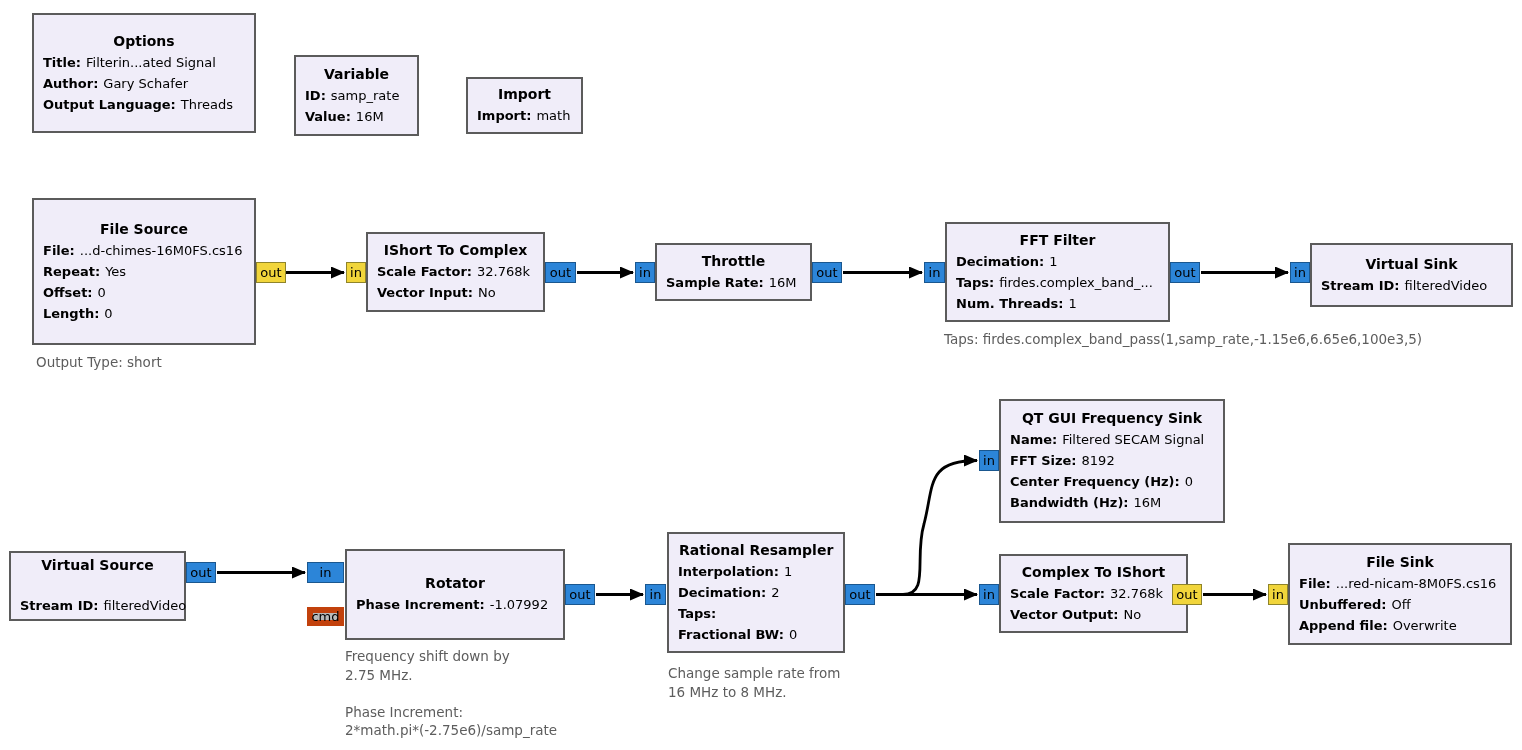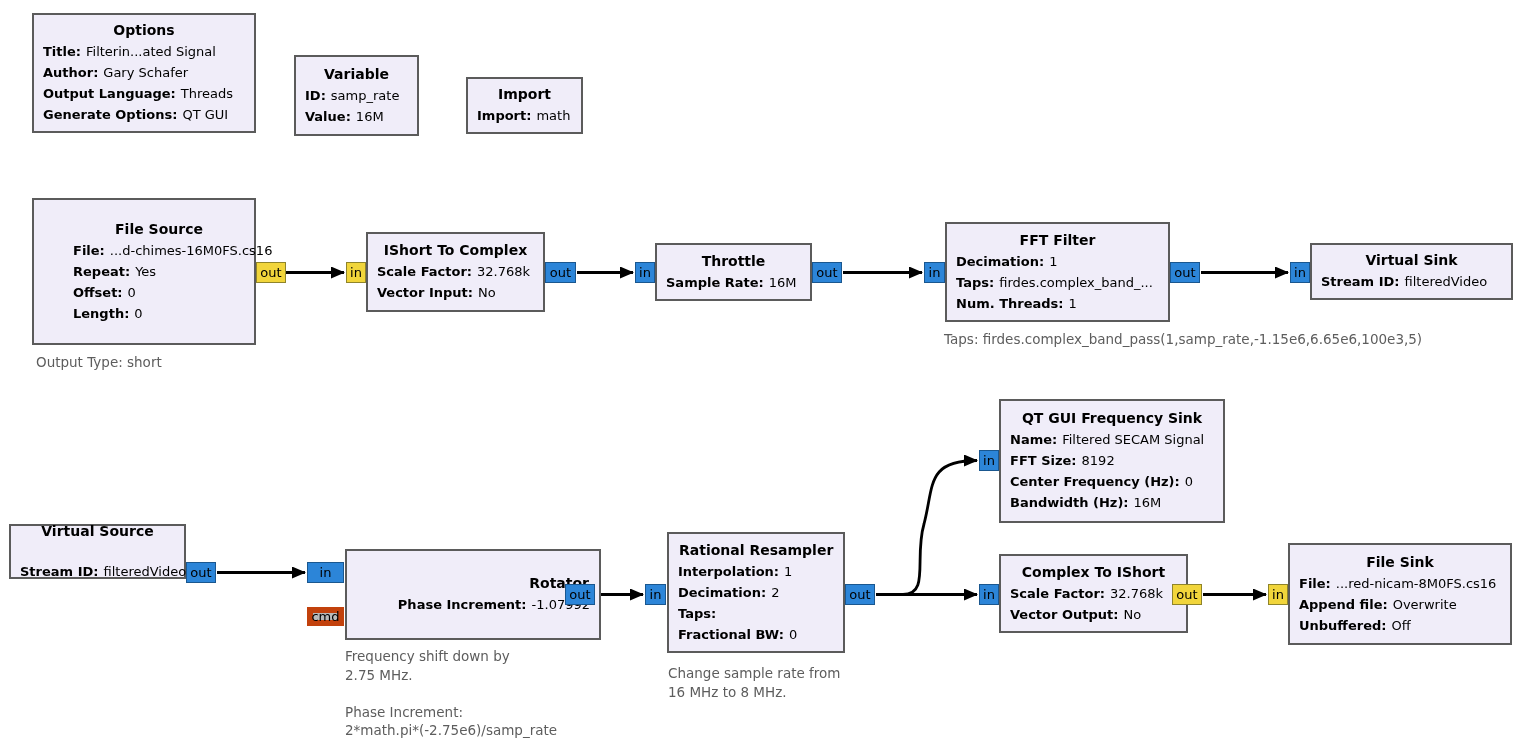--- a/index.html
+++ b/index.html
@@ -53,32 +53,31 @@
       <path class="wire" d="M596 594.5 L643 594.5" marker-end="url(#arrowhead)"></path>
       <path class="wire" d="M876 594.5 L977 594.5" marker-end="url(#arrowhead)"></path>
       <path class="wire" d="M876 594.5 L903 594.5 C930 594.5 914 558 924 524 C934 486 926 460.5 977 460.5" marker-end="url(#arrowhead)"></path>
       <path class="wire" d="M1203 594.5 L1266 594.5" marker-end="url(#arrowhead)"></path>
     </svg>
 <div class="block" style="left: 32px; top: 13px; width: 224px; height: 120px;">
       <div class="block-title">Options</div>
       <div class="param"><span class="plabel">Title:</span><span class="pvalue">Filterin...ated Signal</span></div>
       <div class="param"><span class="plabel">Author:</span><span class="pvalue">Gary Schafer</span></div>
       <div class="param"><span class="plabel">Output Language:</span><span class="pvalue">Threads</span></div>
-      <div class="param"><span class="plabel">Generate Options:</span><span class="pvalue">QT GUI</span></div>
     </div>
     <div class="block" style="left: 294px; top: 55px; width: 125px; height: 81px;">
       <div class="block-title">Variable</div>
       <div class="param"><span class="plabel">ID:</span><span class="pvalue">samp_rate</span></div>
       <div class="param"><span class="plabel">Value:</span><span class="pvalue">16M</span></div>
     </div>
     <div class="block" style="left: 466px; top: 77px; width: 117px; height: 57px;">
       <div class="block-title">Import</div>
       <div class="param"><span class="plabel">Import:</span><span class="pvalue">math</span></div>
     </div>
-    <div class="block" style="left: 32px; top: 198px; width: 224px; height: 147px; padding-left: 30px;">
+    <div class="block" style="left: 32px; top: 198px; width: 224px; height: 147px;">
       <div class="block-title">File Source</div>
       <div class="param"><span class="plabel">File:</span><span class="pvalue">...d-chimes-16M0FS.cs16</span></div>
       <div class="param"><span class="plabel">Repeat:</span><span class="pvalue">Yes</span></div>
       <div class="param"><span class="plabel">Offset:</span><span class="pvalue">0</span></div>
       <div class="param"><span class="plabel">Length:</span><span class="pvalue">0</span></div>
     </div>
     <div class="port short" style="left: 256px; top: 262px; width: 30px; height: 21px;">out</div>
     <div class="block" style="left: 366px; top: 232px; width: 179px; height: 80px;">
       <div class="block-title">IShort To Complex</div>
       <div class="param"><span class="plabel">Scale Factor:</span><span class="pvalue">32.768k</span></div>
@@ -93,31 +92,31 @@
     <div class="port complex" style="left: 635px; top: 262px; width: 20px; height: 21px;">in</div>
     <div class="port complex" style="left: 812px; top: 262px; width: 30px; height: 21px;">out</div>
     <div class="block" style="left: 945px; top: 222px; width: 225px; height: 100px;">
       <div class="block-title">FFT Filter</div>
       <div class="param"><span class="plabel">Decimation:</span><span class="pvalue">1</span></div>
       <div class="param"><span class="plabel">Taps:</span><span class="pvalue">firdes.complex_band_...</span></div>
       <div class="param"><span class="plabel">Num. Threads:</span><span class="pvalue">1</span></div>
     </div>
     <div class="port complex" style="left: 924px; top: 262px; width: 21px; height: 21px;">in</div>
     <div class="port complex" style="left: 1170px; top: 262px; width: 30px; height: 21px;">out</div>
-    <div class="block" style="left: 1310px; top: 243px; width: 203px; height: 57px;">
+    <div class="block" style="left: 1310px; top: 243px; width: 203px; height: 64px;">
       <div class="block-title">Virtual Sink</div>
       <div class="param"><span class="plabel">Stream ID:</span><span class="pvalue">filteredVideo</span></div>
     </div>
     <div class="port complex" style="left: 1290px; top: 262px; width: 20px; height: 21px;">in</div>
-    <div class="block" style="left: 9px; top: 524px; width: 177px; height: 55px; gap: 19px;">
+    <div class="block" style="left: 9px; top: 551px; width: 177px; height: 70px; gap: 19px;">
       <div class="block-title">Virtual Source</div>
       <div class="param"><span class="plabel">Stream ID:</span><span class="pvalue">filteredVideo</span></div>
     </div>
     <div class="port complex" style="left: 186px; top: 562px; width: 30px; height: 21px;">out</div>
-    <div class="block" style="left: 345px; top: 549px; width: 256px; height: 91px; align-items: flex-end;">
+    <div class="block" style="left: 345px; top: 549px; width: 220px; height: 91px;">
       <div class="block-title">Rotator</div>
       <div class="param"><span class="plabel">Phase Increment:</span><span class="pvalue">-1.07992</span></div>
     </div>
     <div class="port complex" style="left: 307px; top: 562px; width: 37px; height: 21px;">in</div>
     <div class="port message" style="left: 307px; top: 607px; width: 37px; height: 19px;">cmd</div>
     <div class="port complex" style="left: 565px; top: 584px; width: 30px; height: 21px;">out</div>
     <div class="block" style="left: 667px; top: 532px; width: 178px; height: 121px;">
       <div class="block-title">Rational Resampler</div>
       <div class="param"><span class="plabel">Interpolation:</span><span class="pvalue">1</span></div>
       <div class="param"><span class="plabel">Decimation:</span><span class="pvalue">2</span></div>
@@ -137,22 +136,22 @@
     <div class="block" style="left: 999px; top: 554px; width: 189px; height: 79px;">
       <div class="block-title">Complex To IShort</div>
       <div class="param"><span class="plabel">Scale Factor:</span><span class="pvalue">32.768k</span></div>
       <div class="param"><span class="plabel">Vector Output:</span><span class="pvalue">No</span></div>
     </div>
     <div class="port complex" style="left: 979px; top: 584px; width: 20px; height: 21px;">in</div>
     <div class="port short" style="left: 1172px; top: 584px; width: 30px; height: 21px;">out</div>
     <div class="block" style="left: 1288px; top: 543px; width: 224px; height: 102px;">
       <div class="block-title">File Sink</div>
       <div class="param"><span class="plabel">File:</span><span class="pvalue">...red-nicam-8M0FS.cs16</span></div>
+      <div class="param"><span class="plabel">Unbuffered:</span><span class="pvalue">Off</span></div>
       <div class="param"><span class="plabel">Append file:</span><span class="pvalue">Overwrite</span></div>
-      <div class="param"><span class="plabel">Unbuffered:</span><span class="pvalue">Off</span></div>
     </div>
     <div class="port short" style="left: 1268px; top: 584px; width: 20px; height: 21px;">in</div>
     <div class="comment" style="left: 36px; top: 353px;">
       <div>Output Type: short</div>
     </div>
     <div class="comment" style="left: 944px; top: 330px;">
       <div>Taps: firdes.complex_band_pass(1,samp_rate,-1.15e6,6.65e6,100e3,5)</div>
     </div>
     <div class="comment" style="left: 345px; top: 647px;">
       <div>Frequency shift down by</div>

